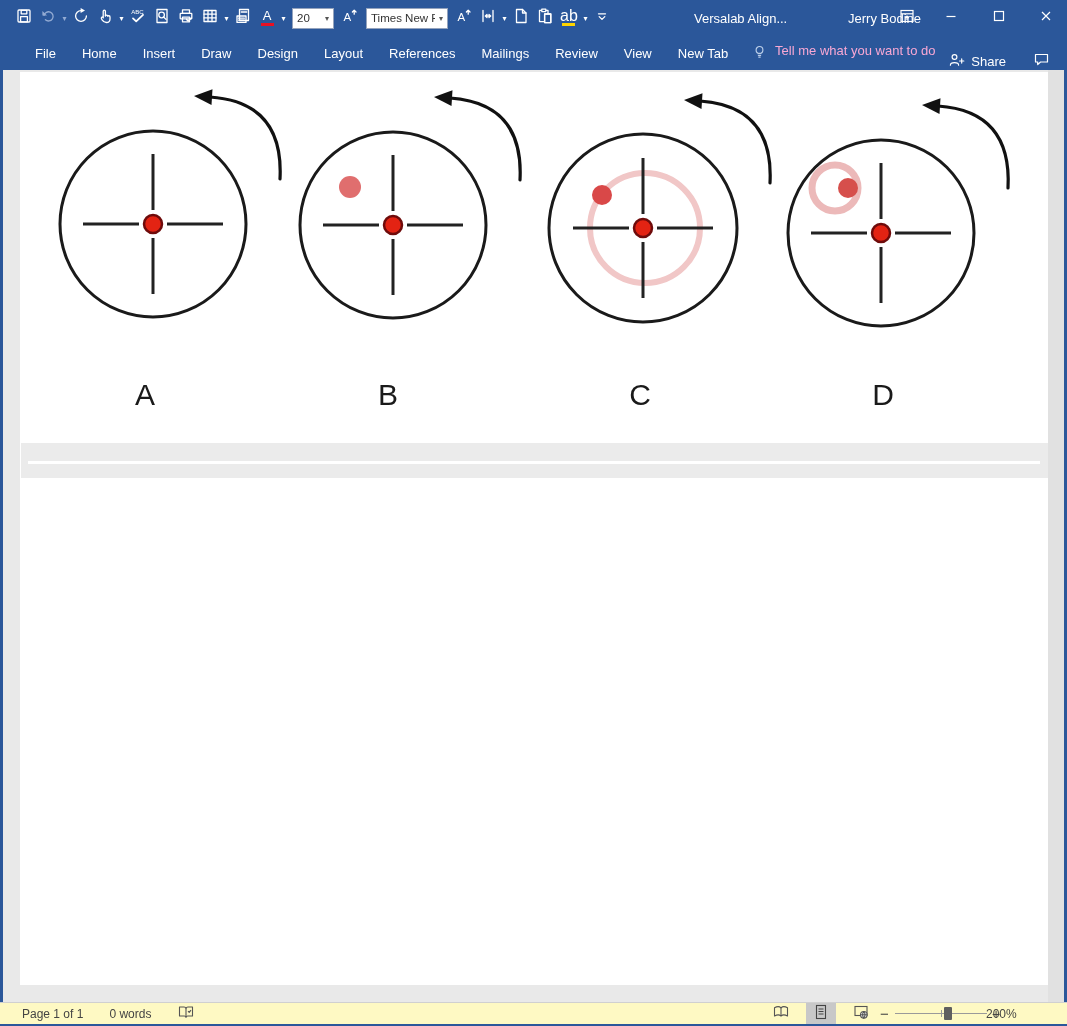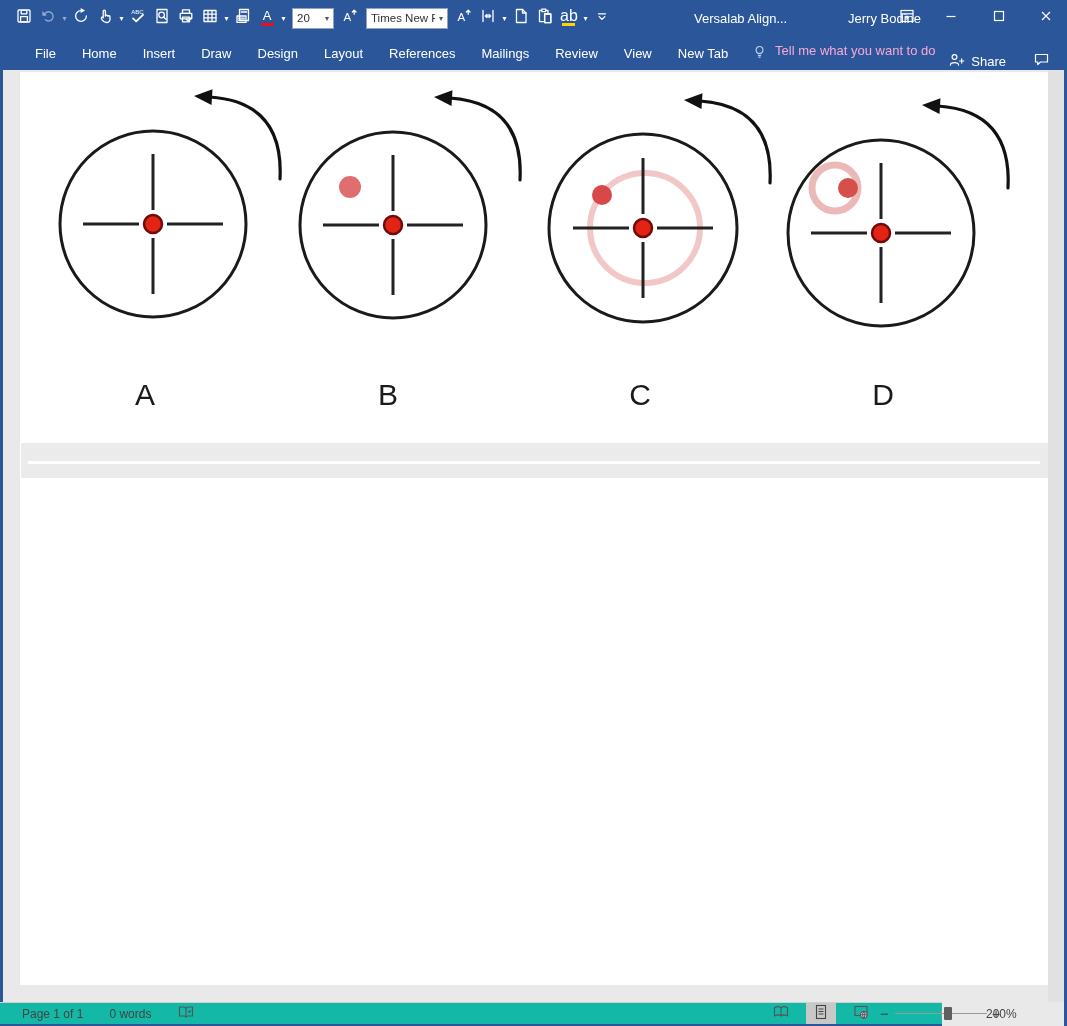--- a/index.html
+++ b/index.html
@@ -48,22 +48,22 @@
     background:#fff; }
   .band { position:absolute; left:21px; top:443px; width:1027px; height:35px;
     background:#ebebeb; }
   .bandline { position:absolute; left:7px; top:18px; width:1012px; height:3px;
     background:#fff; }
   .scrollbar { position:absolute; right:3px; top:70px; width:16px; height:932px;
     background:#e1e1e1; }
   .sideborder { position:absolute; top:36px; bottom:0; width:3px; background:#2b579a; }
 
   
-  .statusbar { position:absolute; left:0; bottom:0; width:942px; height:24px;
-    background:#14b8a6; border-top:1px solid #d0d0d0; border-bottom:2px solid #2b579a;
+  .statusbar { position:absolute; left:0; bottom:0; width:1067px; height:24px;
+    background:#fef9c3; border-top:1px solid #d0d0d0; border-bottom:2px solid #2b579a;
     font-size:12px; color:#444; }
   .sleft { position:absolute; left:22px; top:0; height:21px; display:flex;
     align-items:center; gap:26px; }
   .viewbtn { position:absolute; top:0; width:30px; height:21px; display:flex;
     align-items:center; justify-content:center; }
   .viewbtn.active { background:#c8c8c8; }
   .ztext { position:absolute; top:0; height:21px; display:flex; align-items:center;
     color:#444; }
   .slider { position:absolute; left:895px; top:0; width:92px; height:21px; }
   .slider .track { position:absolute; left:0; right:0; top:10px; height:1px; background:#9a9a9a; }

